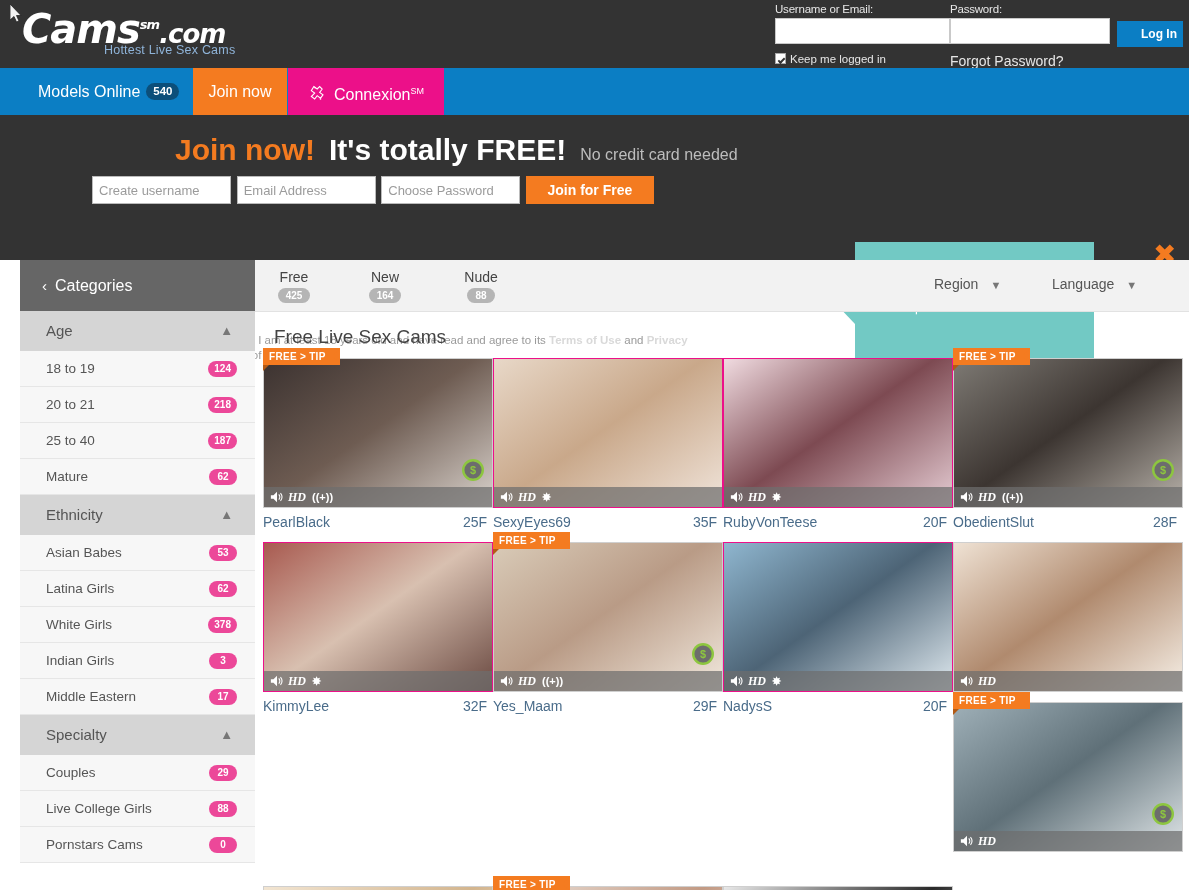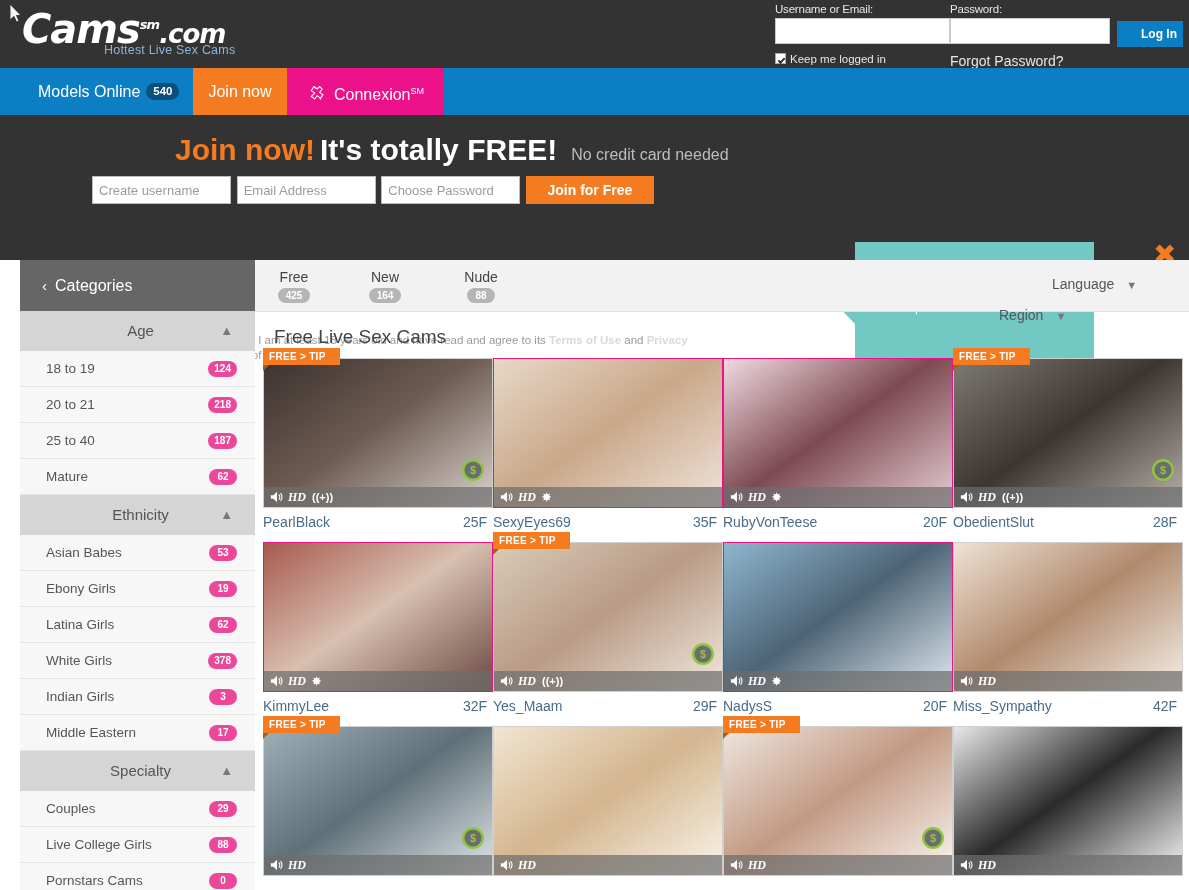--- a/index.html
+++ b/index.html
@@ -94,21 +94,21 @@
   }
   .search-icon { position:absolute; right:9px; top:4px; width:18px; height:18px; cursor:pointer;}
 
   
   .promo {
     position:absolute; left:0; top:115px; width:1189px; height:145px;
     background:#333333;
   }
   .promo-heading { position:absolute; left:175px; top:18px; white-space:nowrap;}
   .p-join { font-size:30px; color:#f47b20; font-weight:bold; }
-  .p-free { font-size:30px; color:#ffffff; font-weight:bold; margin-left:5px;}
+  .p-free { font-size:30px; color:#ffffff; font-weight:bold; margin-left:14px;}
   .p-nocc { font-size:16px; color:#bdbdbd; margin-left:14px; }
   .promo-form { position:absolute; left:92px; top:61px; }
   .promo-input {
     width:139px; height:28px; border:1px solid #bbb; background:#fff;
     font-size:13px; padding:2px 6px; outline:none; margin-right:2px;
     font-family:"Liberation Sans", sans-serif;
   }
   .promo-input::placeholder { color:#9b9b9b; }
   .promo-btn {
     width:128px; height:28px; background:#f47b20; color:#fff; border:none;
@@ -140,21 +140,21 @@
 
   
   .sidebar { position:absolute; left:20px; top:260px; width:235px; }
   .cat-header {
     height:51px; line-height:51px; background:#666666; color:#fff;
     font-size:16px; padding-left:22px;
   }
   .cat-chev { font-size:15px; margin-right:8px; }
   .cat-group {
     height:40px; line-height:40px; background:#d5d5d5; color:#555;
-    font-size:15px; padding:0 20px 0 26px; position:relative; cursor:pointer;text-align:center;
+    font-size:15px; padding:0 20px 0 26px; position:relative; cursor:pointer;
   }
   .cat-group .caret { position:absolute; right:22px; top:0; font-size:13px; color:#777;}
   .cat-item {
     height:36px; line-height:36px; background:#f7f7f7; color:#555;
     font-size:13.5px; padding-left:26px; position:relative; cursor:pointer;
     border-bottom:1px solid #e6e6e6;
   }
   .cat-count {
     position:absolute; right:18px; top:10px; min-width:28px; height:16px; line-height:16px;
     background:#ec4899; color:#fff; font-size:10px; font-weight:bold;
@@ -171,21 +171,21 @@
   }
   .filt-label { font-size:14px; color:#444; display:block; line-height:17px;}
   .filt-count {
     display:inline-block; margin-top:2px; background:#b5b5b5; color:#fff;
     font-size:10px; font-weight:bold; border-radius:8px; padding:1px 8px; line-height:13px;
   }
   .f1 { left:9px; } .f2 { left:100px; } .f3 { left:196px; }
   .drop {
     position:absolute; top:16px; font-size:14px; color:#555; cursor:pointer;
   }
-  .d1 { left:744px;margin-top:31px; } .d2 { left:797px; }
+  .d1 { left:679px; } .d2 { left:797px; }
   .drop .dcaret { margin-left:12px; font-size:11px; color:#777;}
 
   .main-title {
     font-size:19px; color:#444; padding:14px 0 10px 19px; font-weight:normal;
   }
 
   .grid { position:relative; padding-left:8px; }
   .card {
     width:230px; float:left; margin:0 0 10px 0; position:relative;
   }
@@ -336,24 +336,20 @@
 
   <div class="cat-group">
     <span>Ethnicity</span>
     <span class="caret">▲</span>
   </div>
   <div class="cat-item">
     <span>Asian Babes</span>
     <span class="cat-count">53</span>
   </div>
   <div class="cat-item">
-    <span>Ebony Girls</span>
-    <span class="cat-count">19</span>
-  </div>
-  <div class="cat-item">
     <span>Latina Girls</span>
     <span class="cat-count">62</span>
   </div>
   <div class="cat-item">
     <span>White Girls</span>
     <span class="cat-count">378</span>
   </div>
   <div class="cat-item">
     <span>Indian Girls</span>
     <span class="cat-count">3</span>
@@ -572,24 +568,20 @@
         <div class="overlay-bar">
           <svg class="ov-ico ov-spk" viewBox="0 0 16 16">
             <polygon points="1,6 4,6 8,2 8,14 4,10 1,10" fill="#fff"></polygon>
             <path d="M10 5 Q12.5 8 10 11" stroke="#fff" stroke-width="1.2" fill="none"></path>
             <path d="M12 3.5 Q15.5 8 12 12.5" stroke="#fff" stroke-width="1.2" fill="none"></path>
           </svg>
           <span class="ov-ico ov-hd">HD</span>
 
         </div>
       </div>
-      <div class="card-meta">
-        <span class="card-name">Miss_Sympathy</span>
-        <span class="card-age">42F</span>
-      </div>
     </div>
       </div>
       <div class="card">
     <div class="card-inner">
       <div class="badge-free">FREE &gt; TIP</div>
        <div class="badge-notch"></div>
       <div class="thumb ">
         <div class="ph" style="background:linear-gradient(145deg,#9fb0b8 0%,#5f7078 48%,#e0e6e8 100%);"></div>
         <div class="cash-badge"></div>
         <div class="overlay-bar">

